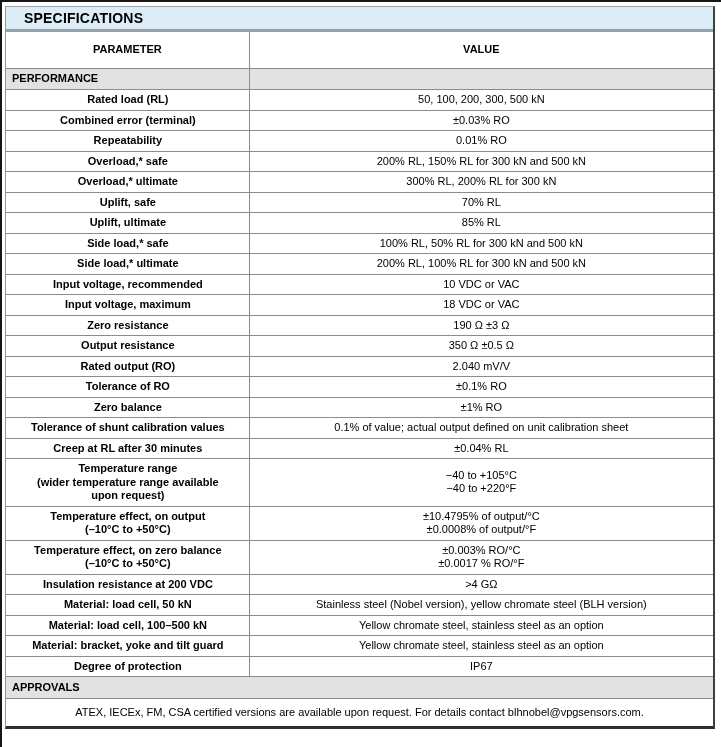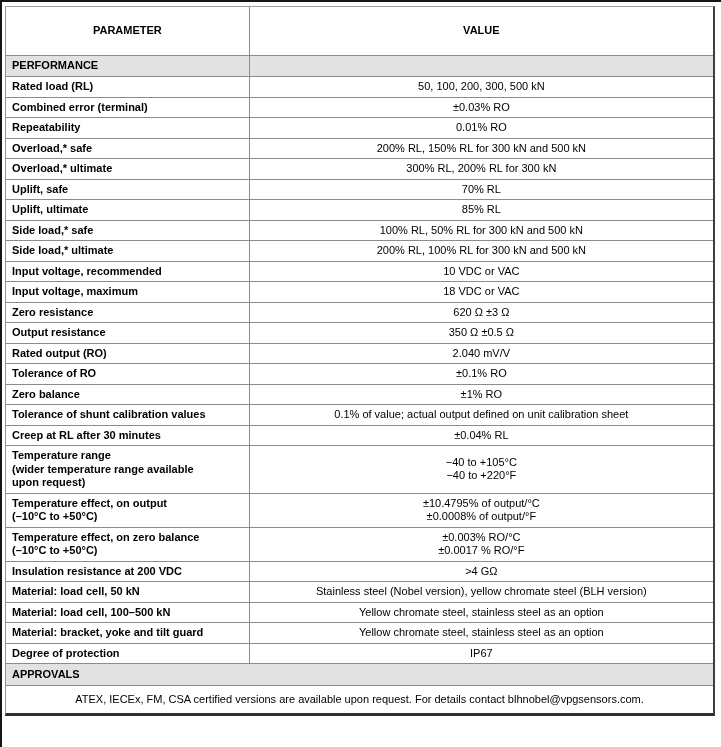--- a/index.html
+++ b/index.html
@@ -35,33 +35,33 @@
     border-collapse: collapse;
     table-layout: fixed;
     font-size: 11px;
     line-height: 13.5px;
   }
   col.c-param { width: 34.4%; }
   col.c-value { width: 65.6%; }
   .spec-table th {
     font-weight: bold;
     text-align: center;
-    padding: 17px 4px;
+    padding: 11px 4px;
   }
   .spec-table td, .spec-table th {
     border-top: 1.5px solid #8c8c8c;
     vertical-align: middle;
   }
   .spec-table thead th { border-top: none; }
   .spec-table tr > *:first-child:not([colspan]) {
     border-right: 1.5px solid #8c8c8c;
   }
   td.param {
     font-weight: bold;
-    text-align: left;
+    text-align: center;
     padding: 3px 5px 3px 6px;
     white-space: pre-line;
   }
   td.value {
     text-align: center;
     padding: 3px 20px;
     white-space: pre-line;
   }
   tr.section td {
     background: #e2e2e2;
@@ -72,20 +72,21 @@
   }
   tr.note td {
     text-align: center;
     padding: 7px 6px;
   }
 </style>
 </head>
 <body>
 
 <div class="table-frame">
+  <div class="title-band">SPECIFICATIONS</div>
   <table class="spec-table">
     <colgroup>
         <col class="c-param">
         <col class="c-value">
       </colgroup>
     <thead>
       <tr>
         <th>PARAMETER</th>
         <th>VALUE</th>
       </tr>
@@ -134,21 +135,21 @@
         <tr>
           <td class="param">Input voltage, recommended</td>
           <td class="value">10 VDC or VAC</td>
         </tr>
         <tr>
           <td class="param">Input voltage, maximum</td>
           <td class="value">18 VDC or VAC</td>
         </tr>
         <tr>
           <td class="param">Zero resistance</td>
-          <td class="value">620 Ω ±3 Ω</td>
+          <td class="value">190 Ω ±3 Ω</td>
         </tr>
         <tr>
           <td class="param">Output resistance</td>
           <td class="value">350 Ω ±0.5 Ω</td>
         </tr>
         <tr>
           <td class="param">Rated output (RO)</td>
           <td class="value">2.040 mV/V</td>
         </tr>
         <tr>

